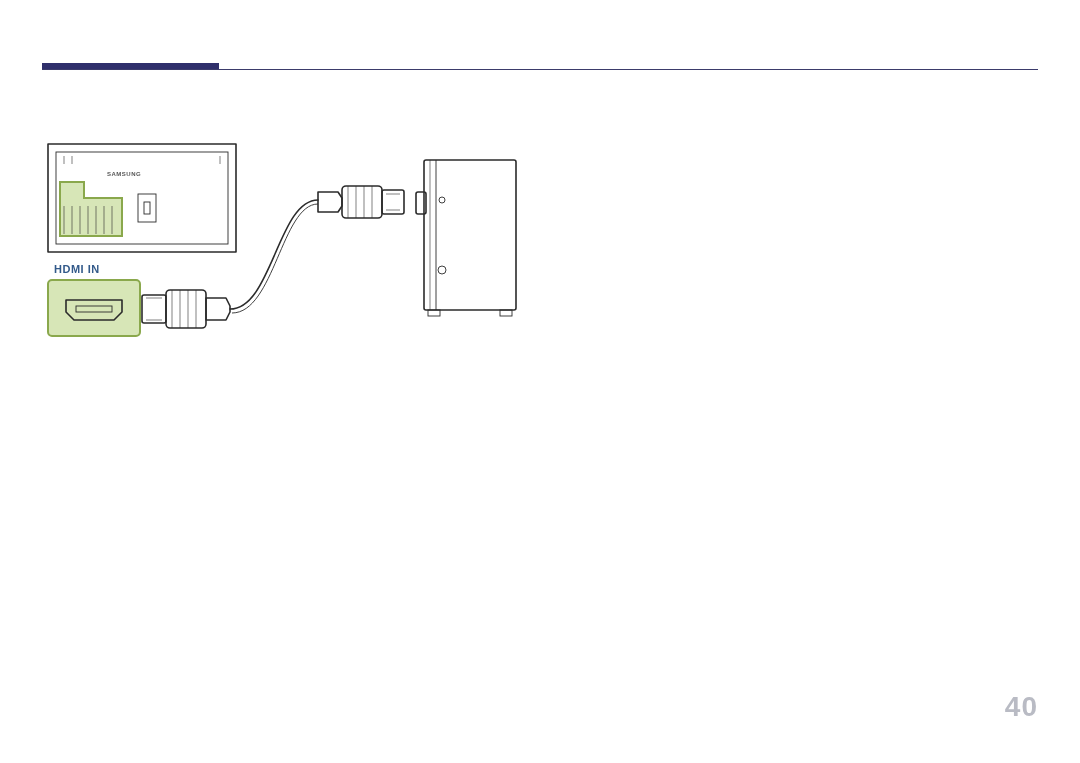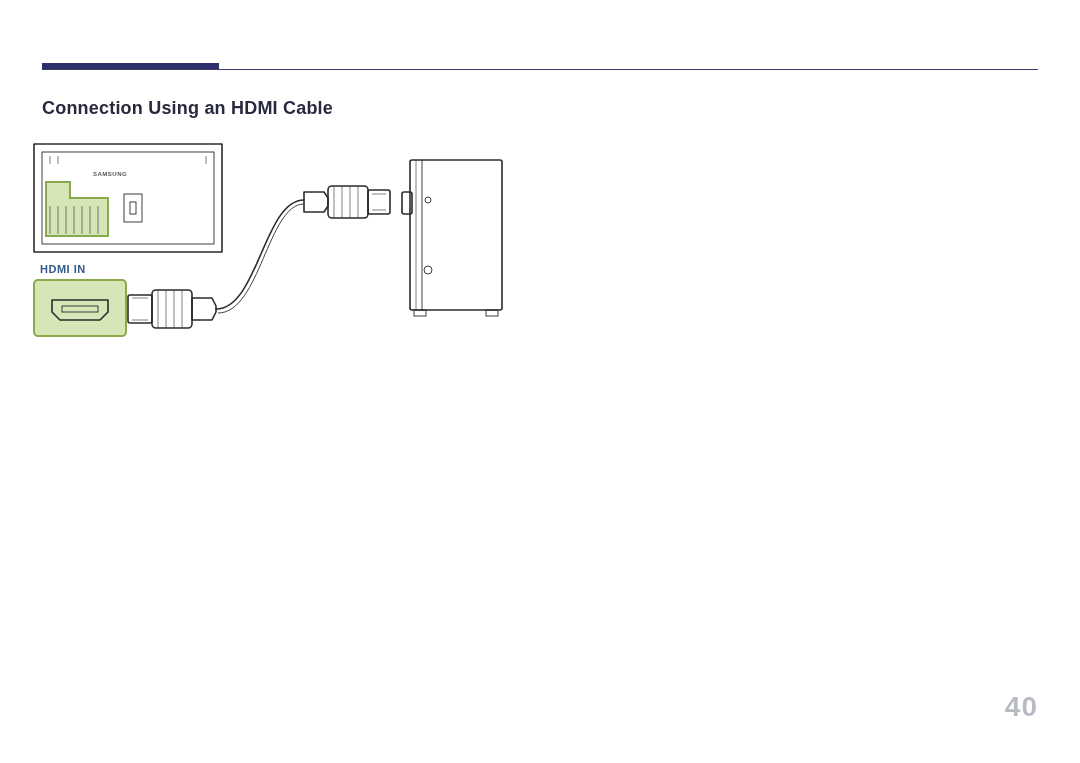--- a/index.html
+++ b/index.html
@@ -39,21 +39,21 @@
     top: 98px;
     left: 42px;
     font-size: 18px;
     font-weight: 700;
     color: #28283e;
     letter-spacing: 0.2px;
   }
   .illustration {
     position: absolute;
     top: 140px;
-    left: 28px;
+    left: 42px;
     width: 520px;
     height: 210px;
   }
   .port-label {
     font-size: 11px;
     font-weight: 700;
     fill: #335a8a;
     letter-spacing: 0.5px;
   }
   .page-number {
@@ -79,21 +79,20 @@
   .highlight-stroke { stroke: #8aa84c; stroke-width: 2; fill: none; }
 </style>
 </head>
 <body>
 
 <div class="page">
 
   <div class="header-rule"></div>
   <div class="header-accent"></div>
 
-  <div class="heading">Connection Using an HDMI Cable</div>
 
   <div class="illustration">
     <svg viewBox="0 0 520 210" width="520" height="210">
 
       <g>
 
         <rect x="6" y="4" width="188" height="108" class="ill-stroke" fill="#fff"></rect>
 
         <rect x="14" y="12" width="172" height="92" class="ill-thin"></rect>
 

